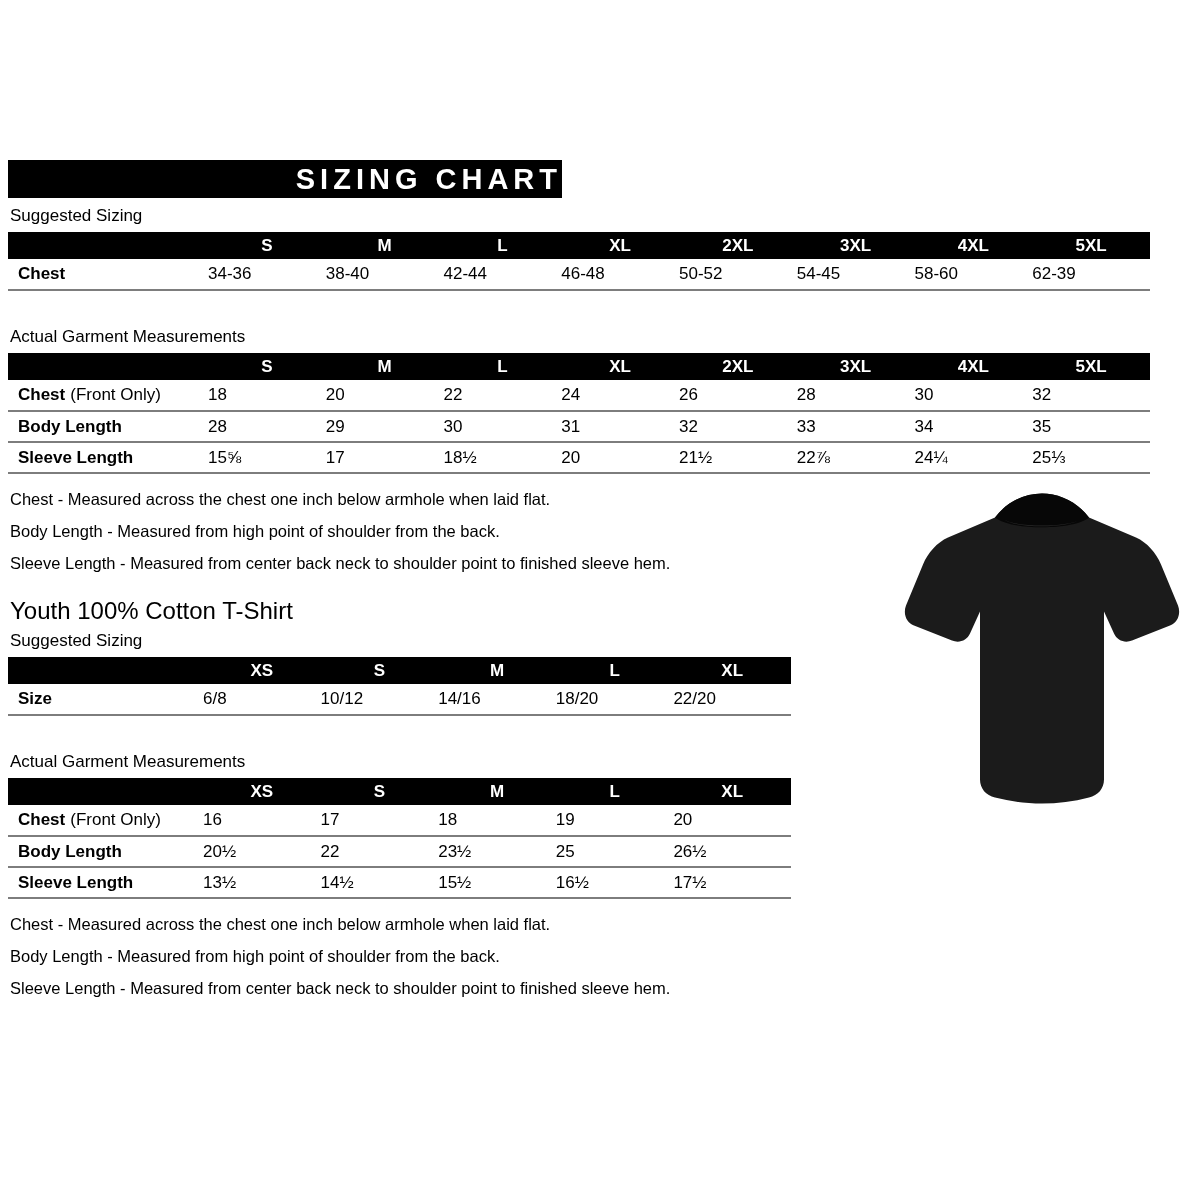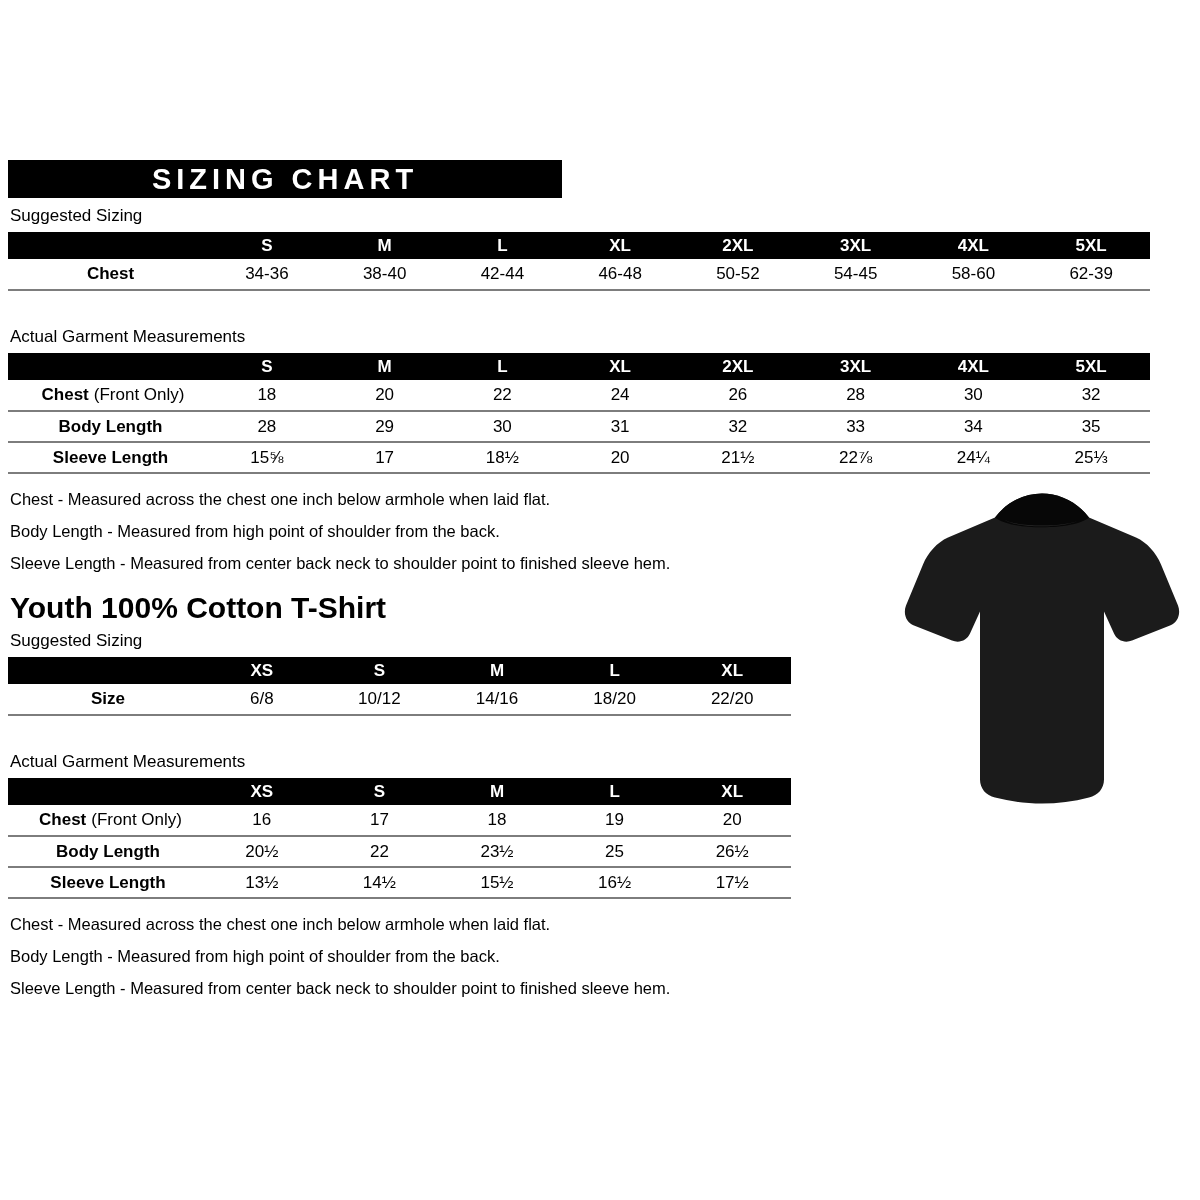--- a/index.html
+++ b/index.html
@@ -2,35 +2,35 @@
 <html><head>
 <meta charset="utf-8">
 <style>
   *{box-sizing:border-box;margin:0;padding:0}
   html,body{width:1200px;height:1200px;background:#fff;color:#000;
     font-family:"Liberation Sans","DejaVu Sans",sans-serif;position:relative;overflow:hidden}
   .page{position:absolute;left:8px;top:158px;width:1150px}
   .header-row{display:flex;align-items:center;height:42px;margin-bottom:4px}
   .title{font-size:28px;font-weight:400;width:340px;padding-left:6px;letter-spacing:.2px}
   .banner{width:554px;height:38px;background:#000;color:#fff;font-size:29px;font-weight:700;
-    letter-spacing:5px;text-align:center;line-height:38px}
+    letter-spacing:5px;text-align:right;line-height:38px}
   .section-label{font-size:17px;margin:6px 0 6px 2px}
   .gap{margin-top:36px}
   table{border-collapse:collapse;table-layout:fixed}
   table.adult{width:1142px}
   table.youthT{width:783px}
   th{background:#000;color:#fff;font-size:17px;font-weight:700;height:27px;text-align:center;padding:0}
-  td{font-size:17px;height:31px;text-align:center;vertical-align:middle}
+  td{font-size:17px;height:31px;vertical-align:middle}
   tbody tr{border-bottom:2px solid #7d7d7d}
-  .rl{text-align:center;padding-left:10px}
+  .rl{text-align:left;padding-left:10px}
   .b{font-weight:700}
   .sfx{margin-left:5px}
   .notes{margin-top:16px}
   .note{font-size:16.5px;margin:0 0 13px 2px}
-  .youth-title{font-size:30px;font-weight:700;margin:18px 0 4px 2px}
+  .youth-title{font-size:24px;font-weight:400;margin:24px 0 4px 2px}
   .tshirt{position:absolute;left:892px;top:474px;width:300px;height:345px}
 </style>
 </head>
 <body>
 
 <div class="page">
 
   <div>
     <div class="header-row">
       <div class="banner">SIZING CHART</div>

